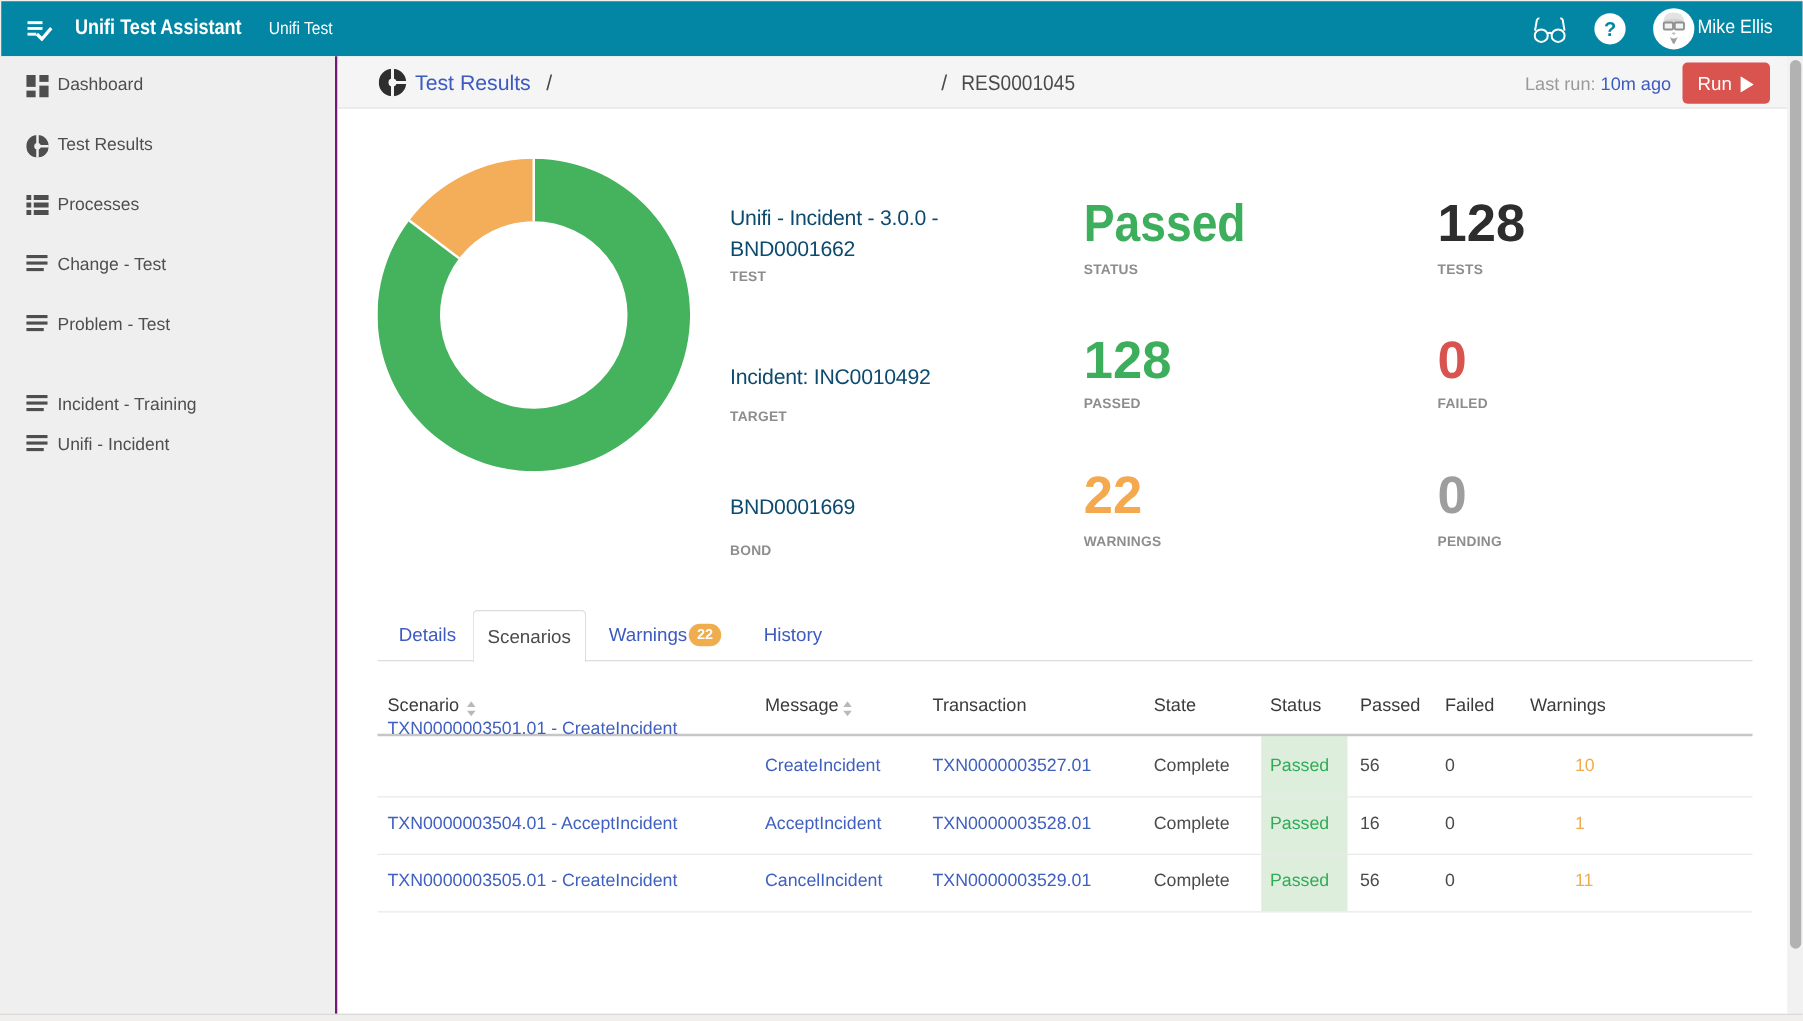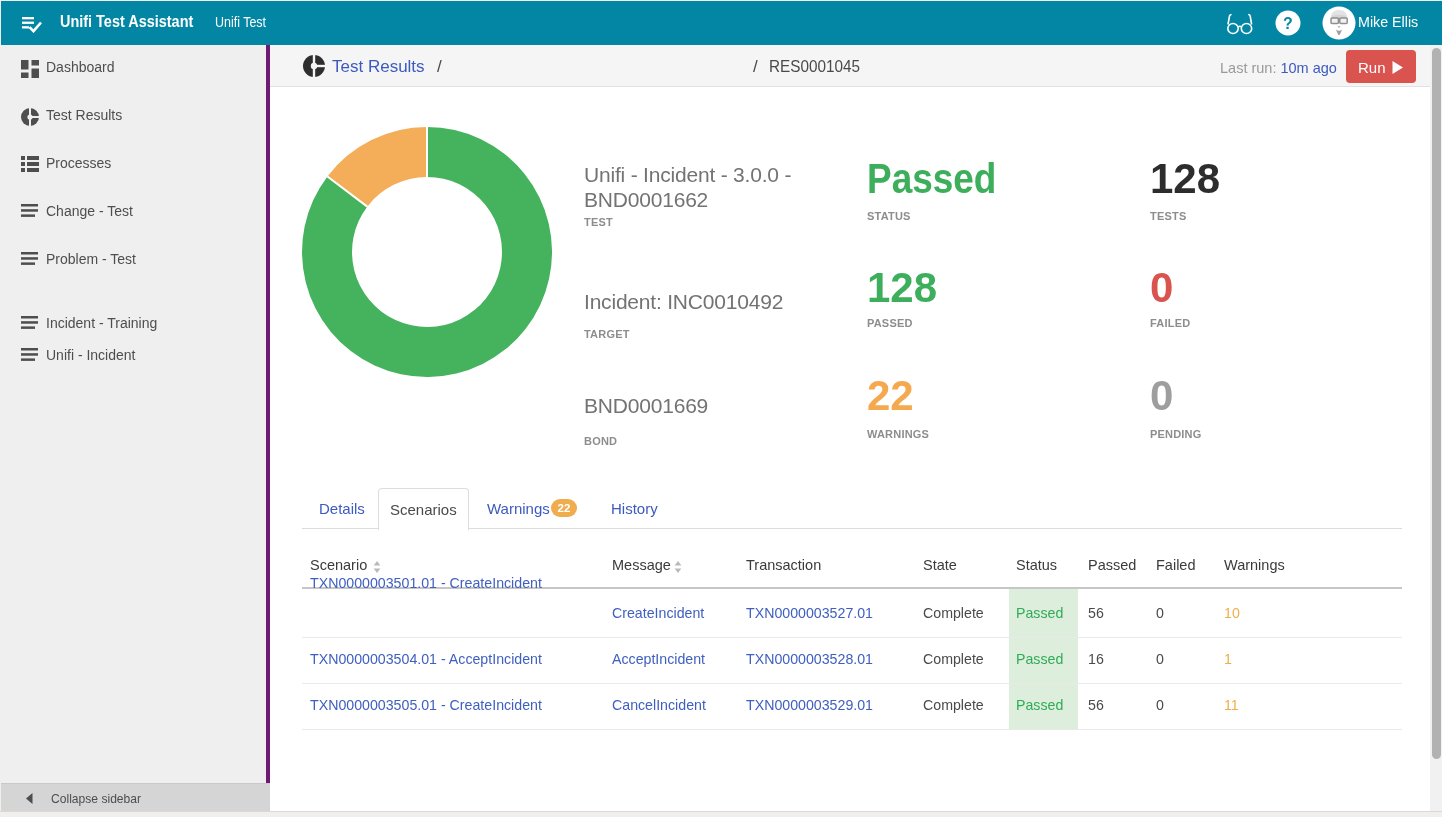--- a/index.html
+++ b/index.html
@@ -6,53 +6,53 @@
 html,body { width:1442px; height:817px; overflow:hidden; background:#f1efee; font-family:"Liberation Sans", sans-serif; }
 .abs { position:absolute; }
 
 
 #topbar { position:absolute; left:1px; top:1px; width:1441px; height:44px; background:#0386A4; }
 #topbar .title { position:absolute; left:59px; top:11px; color:#fff; font-size:17px; font-weight:bold; line-height:19px; transform:scaleX(0.85); transform-origin:0 0; white-space:nowrap; }
 #topbar .subtitle { position:absolute; left:214px; top:13.5px; color:#fff; font-size:14px; line-height:15px; transform:scaleX(0.89); transform-origin:0 0; white-space:nowrap; }
 #topbar .username { position:absolute; left:1357px; top:12px; color:#fff; font-size:15.5px; line-height:17px; transform:scaleX(0.92); transform-origin:0 0; white-space:nowrap; }
 
 
-#sidebar { position:absolute; left:1px; top:45px; width:269px; height:766px; background:#efefef; border-right:4px solid #701a75; }
+#sidebar { position:absolute; left:1px; top:45px; width:269px; height:766px; background:#efefef; border-right:2px solid #701a75; }
 .menuitem { position:absolute; left:0; width:100%; height:48px; }
 .menuitem svg { position:absolute; left:20px; top:15px; }
 .menuitem span { position:absolute; left:45px; top:14px; font-size:14px; color:#4e4e4e; white-space:nowrap; }
 #collapsebar { position:absolute; left:0px; top:738px; width:269px; height:28px; background:#d5d5d5; border-top:1px solid #c9c9c9; }
 #collapsebar span { position:absolute; left:50px; top:7px; font-size:13px; color:#4e4e4e; transform:scaleX(0.93); transform-origin:0 0; }
 
 
 #crumbbar { position:absolute; left:270px; top:45px; width:1160px; height:42px; background:#f5f5f5; border-bottom:1px solid #e2e2e2; }
 #crumbbar .bc { position:absolute; top:13px; font-size:17px; line-height:17px; white-space:nowrap; }
 .bluelink { color:#3d5abf; }
 #runbtn { position:absolute; left:1076px; top:5px; width:70px; height:33px; background:#d9534f; border-radius:4px; color:#fff; font-size:15px; }
 #runbtn span { position:absolute; left:12px; top:9px; }
 
 
 #content { position:absolute; left:270px; top:87px; width:1160px; height:724px; background:#ffffff; }
 
-.biglink { position:absolute; font-size:21px; color:#737373; line-height:25px; letter-spacing:-0.2px; }
+.biglink { position:absolute; font-size:17px; color:#0c4a6e; line-height:25px; letter-spacing:-0.2px; }
 .statlabel { position:absolute; font-size:11px; font-weight:bold; color:#8d8d8d; letter-spacing:0.2px; }
 .bignum { position:absolute; font-size:42px; font-weight:bold; line-height:42px; }
 
 
 #tabrow { position:absolute; left:32px; top:401px; width:1100px; height:41px; border-bottom:1px solid #ddd; }
 #tabrow .tabtxt { position:absolute; top:12px; font-size:15px; white-space:nowrap; }
 #tab-active { position:absolute; left:76px; top:0; width:91px; height:42px; background:#fff; border:1px solid #ddd; border-bottom:none; border-radius:4px 4px 0 0; }
 #tab-active span { position:absolute; top:12px; left:11px; font-size:15px; color:#4a4a4a; }
 .badge { position:absolute; left:249px; top:11px; width:26px; height:18px; background:#f0ad4e; color:#fff; border-radius:9px; font-size:11.5px; font-weight:bold; text-align:center; line-height:18px; }
 
 
 .th { position:absolute; font-size:14.5px; font-weight:normal; color:#3b3b3b; }
 .td { position:absolute; font-size:14.2px; color:#4a4a4a; }
 .td.link { color:#4060c0; }
-.orange { color:#f0ad4e; }
+.orange { color:#f0ad4e;margin-left:36px; }
 .hline { position:absolute; background:#e9e9e9; height:1px; }
 </style>
 </head>
 <body>
 
 <div id="topbar">
   <svg class="abs" style="left:20px;top:13.5px" width="22" height="18" viewBox="0 0 22 18">
     <rect x="1" y="2" width="12" height="2.3" fill="#fff"></rect>
     <rect x="1" y="6.6" width="12" height="2.3" fill="#fff"></rect>
     <rect x="1" y="11.2" width="7" height="2.3" fill="#fff"></rect>
@@ -143,26 +143,20 @@
     </svg>
     <span>Incident - Training</span>
   </div>
   <div class="menuitem" style="top:288px">
     <svg width="18" height="14" viewBox="0 0 18 14" fill="#4e4e4e">
       <rect x="0" y="0" width="17" height="2.5"></rect>
         <rect x="0" y="5.2" width="17" height="2.5"></rect>
         <rect x="0" y="10.4" width="14" height="2.5"></rect>
     </svg>
     <span>Unifi - Incident</span>
-  </div>
-  <div id="collapsebar">
-    <svg class="abs" style="left:25px;top:9px" width="7" height="11" viewBox="0 0 7 11">
-        <path d="M6.5 0 L6.5 11 L0 5.5 Z" fill="#4e4e4e"></path>
-      </svg>
-    <span>Collapse sidebar</span>
   </div>
 </div>
 
 <div id="crumbbar">
   <svg class="abs" style="left:33px;top:10px" width="22" height="22" viewBox="0 0 22 22">
     <circle cx="11" cy="11" r="11" fill="#2e2e2e"></circle>
     <rect x="9.8" y="-1" width="2.4" height="24" fill="#f5f5f5"></rect>
     <rect x="11" y="9.8" width="12" height="2.4" fill="#f5f5f5"></rect>
     <circle cx="11" cy="11" r="3.2" fill="#f5f5f5"></circle>
   </svg>

